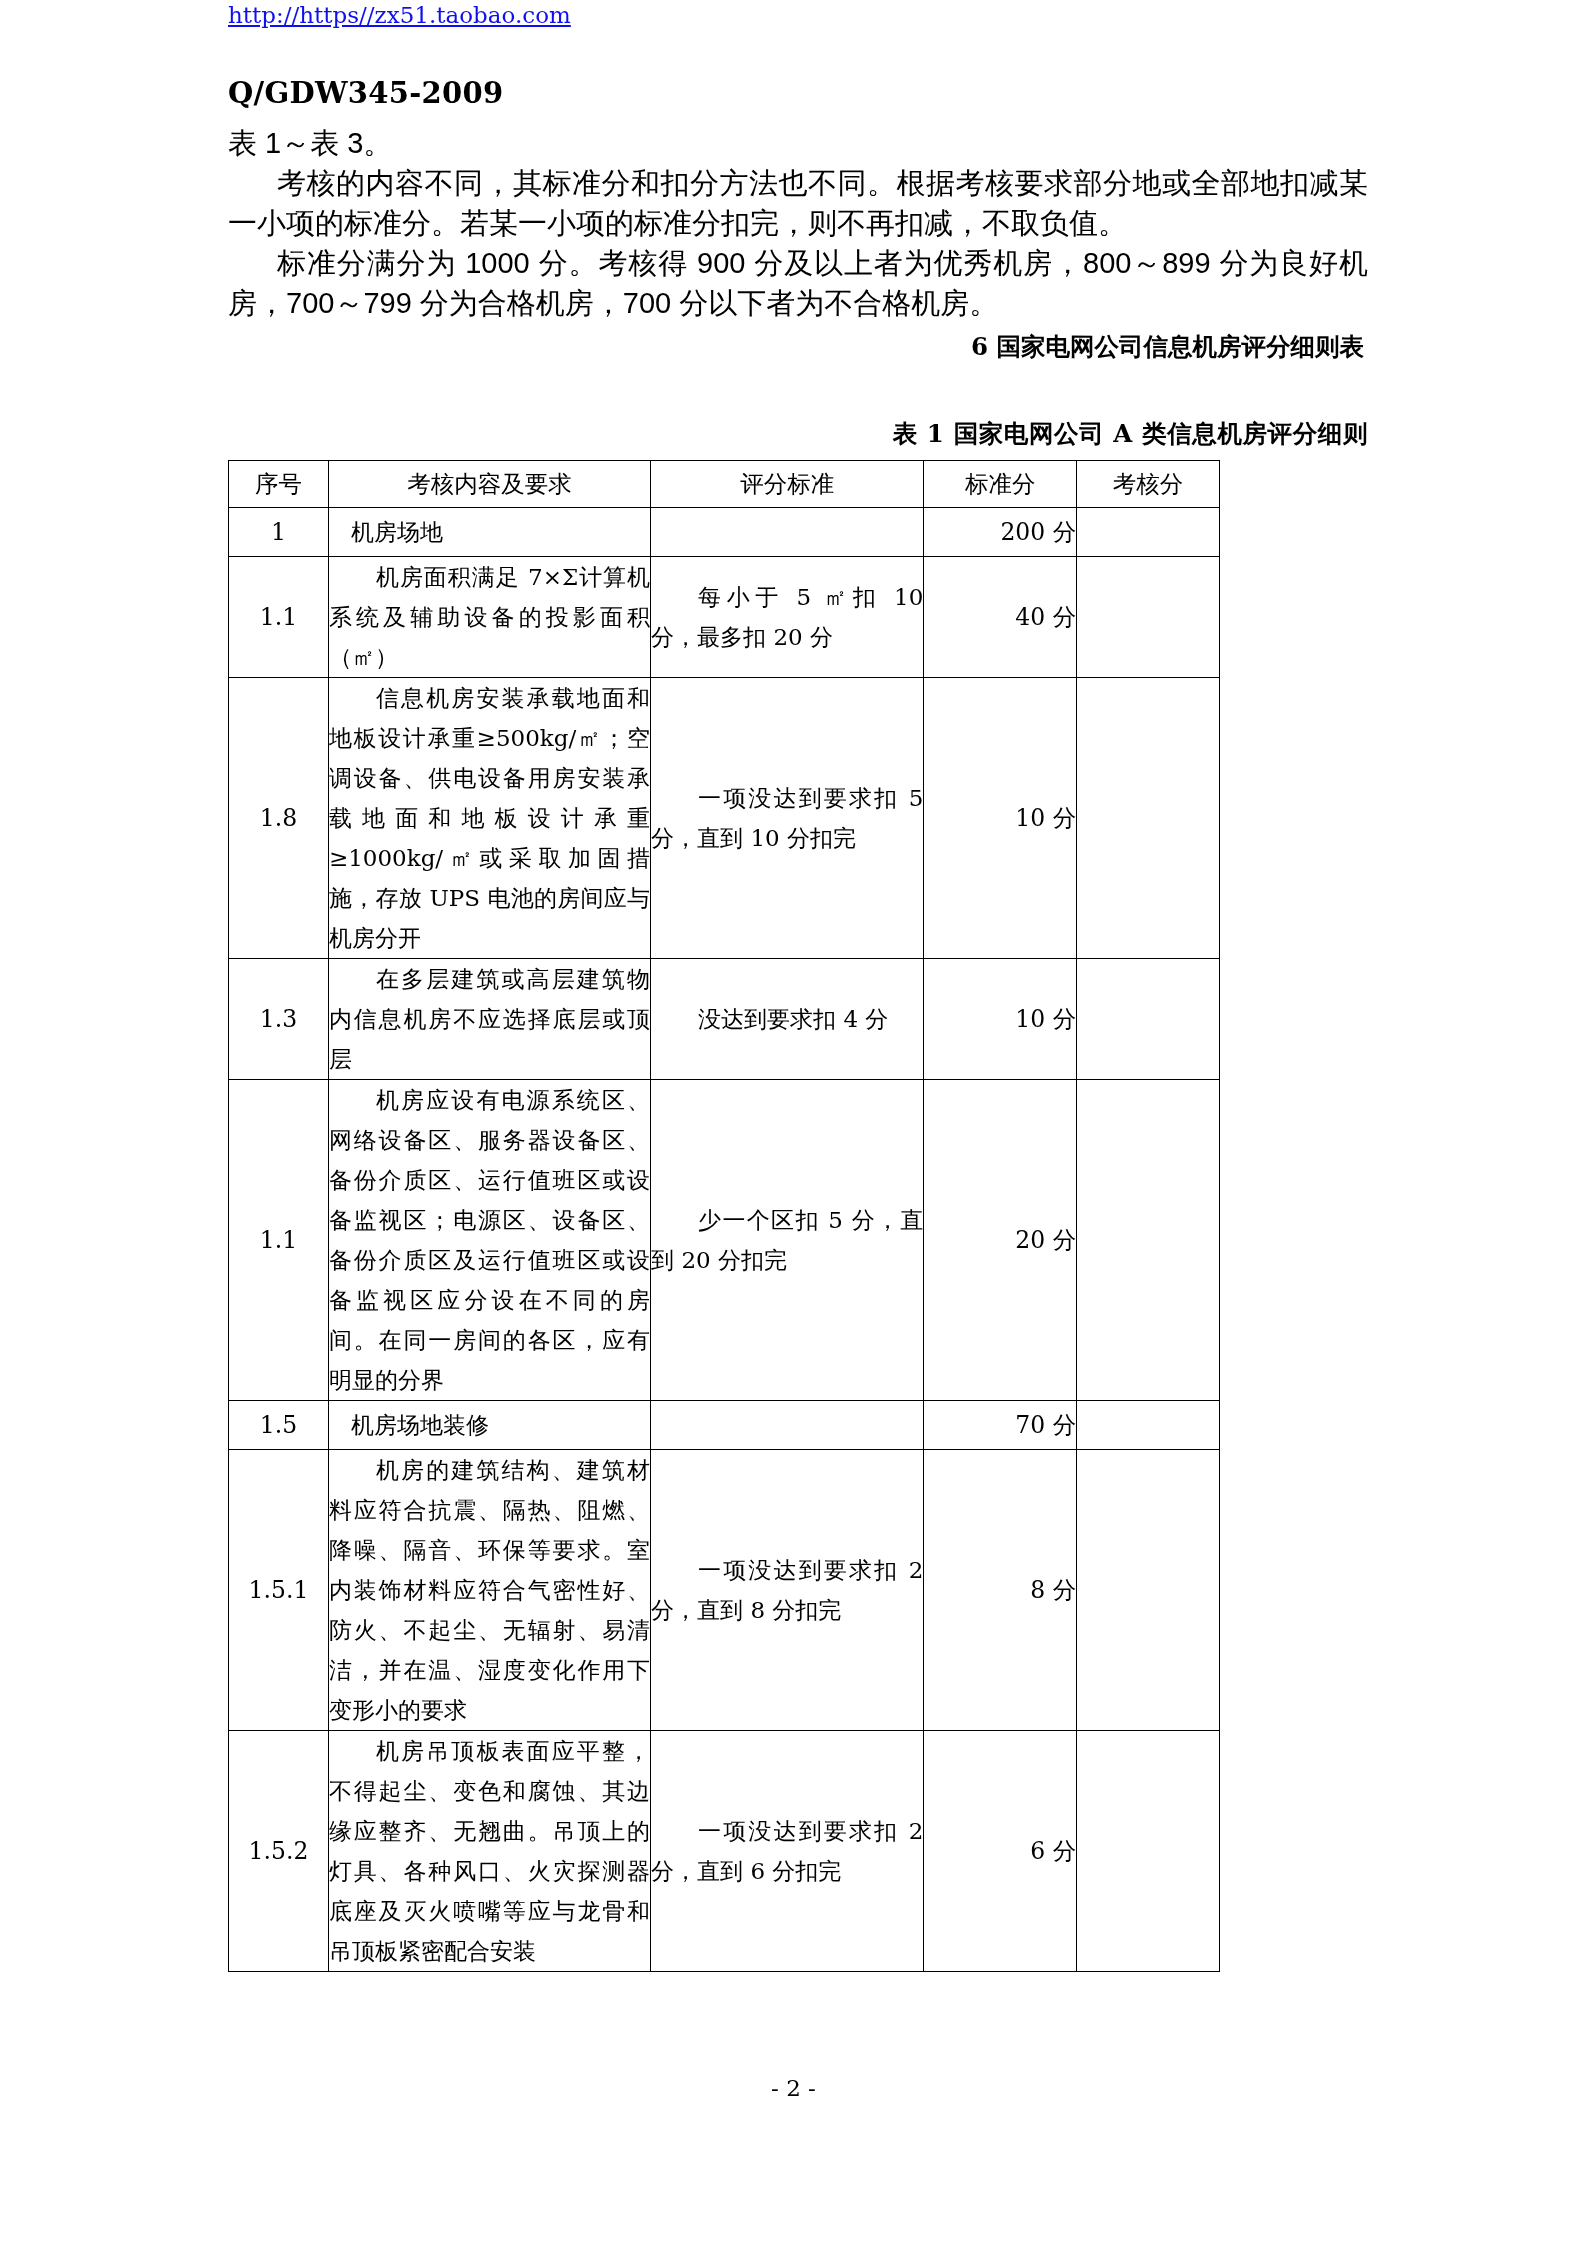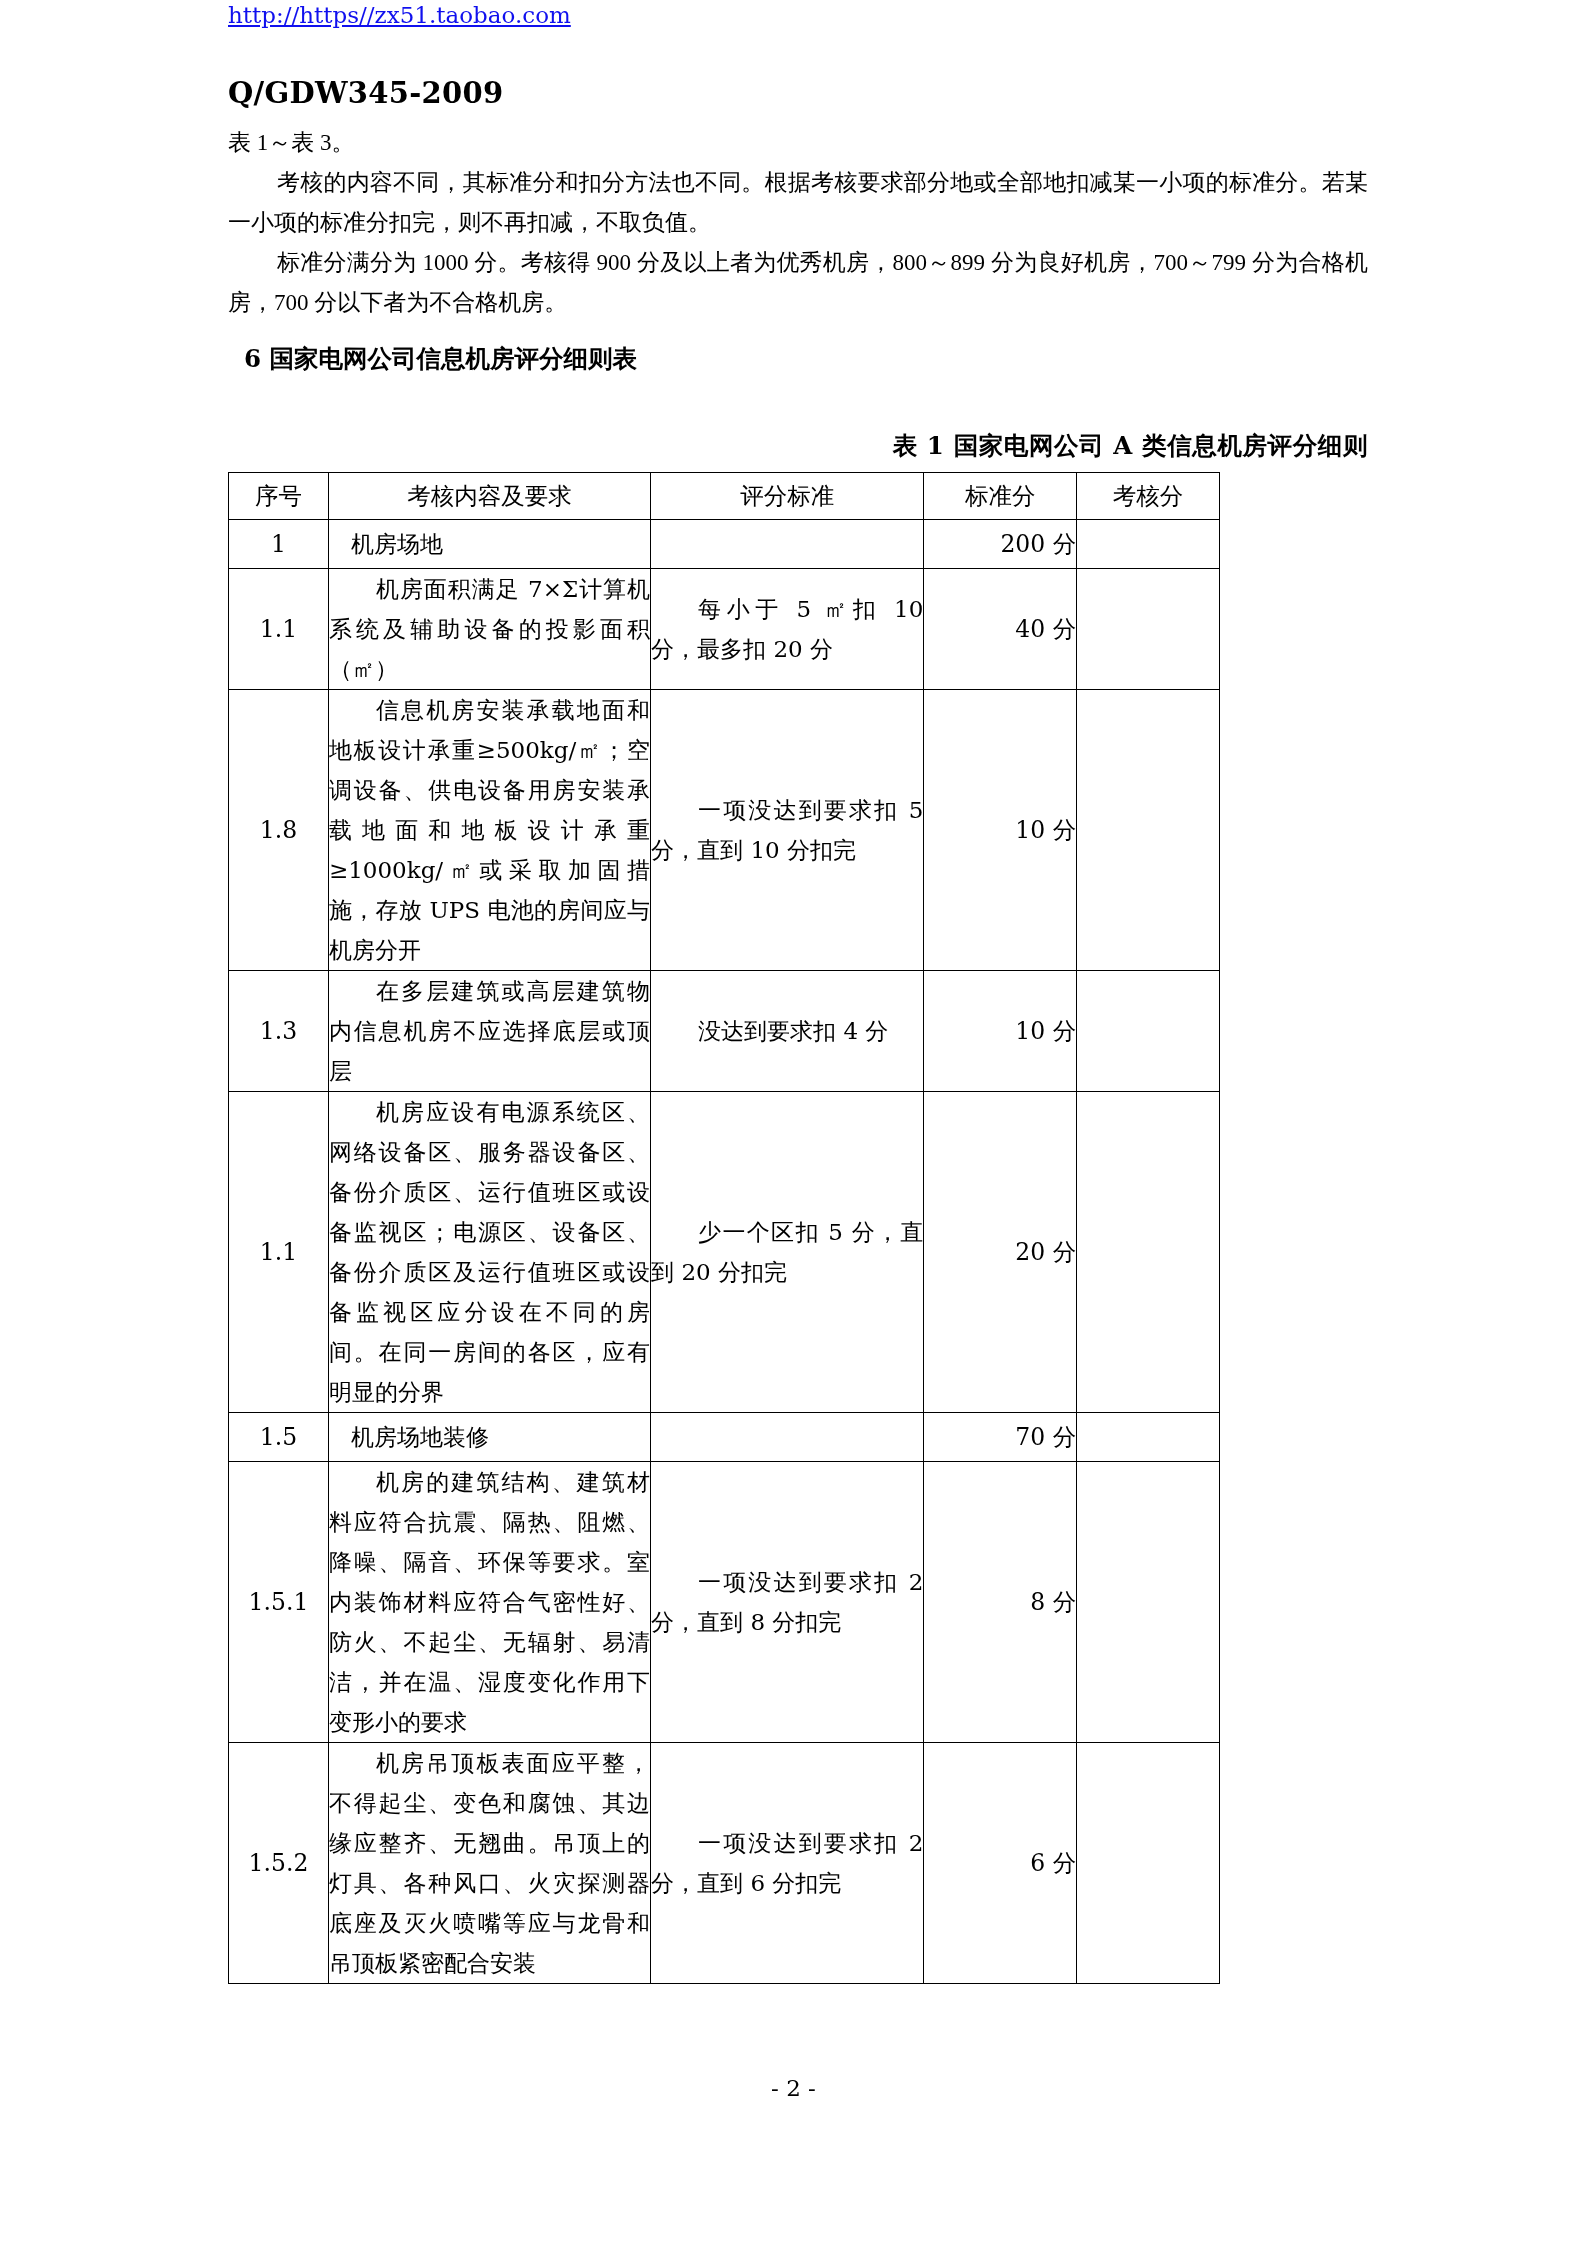--- a/index.html
+++ b/index.html
@@ -45,37 +45,38 @@
     margin-top: 45px;
     font-family: "DejaVu Serif", "Liberation Serif", serif;
     font-weight: bold;
     font-size: 29px;
     line-height: 36px;
     letter-spacing: 0.3px;
   }
 
   
   .para {
-    font-family: Liberation Serif, serif;
-    font-size: 23px;
+    font-family: Liberation Sans, sans-serif;
+    font-size: 29px;
     line-height: 40px;
     text-align: justify;
     text-justify: inter-ideograph;
     margin: 0;
   }
   .para.first { margin-top: 12px; }
   .para.indent { text-indent: 49px; }
 
   
   .sec-heading {
     font-family: "DejaVu Serif", "Liberation Serif", serif;
     font-weight: bold;
     font-size: 24.5px;
     line-height: 40px;
-    margin: 16px;
+    margin: 4px;
+    text-align: right;
   }
 
   
   .tbl-caption {
     text-align: right;
     font-family: "DejaVu Serif", "Liberation Serif", serif;
     font-weight: bold;
     font-size: 24.5px;
     line-height: 34px;
     margin-top: 50px;

